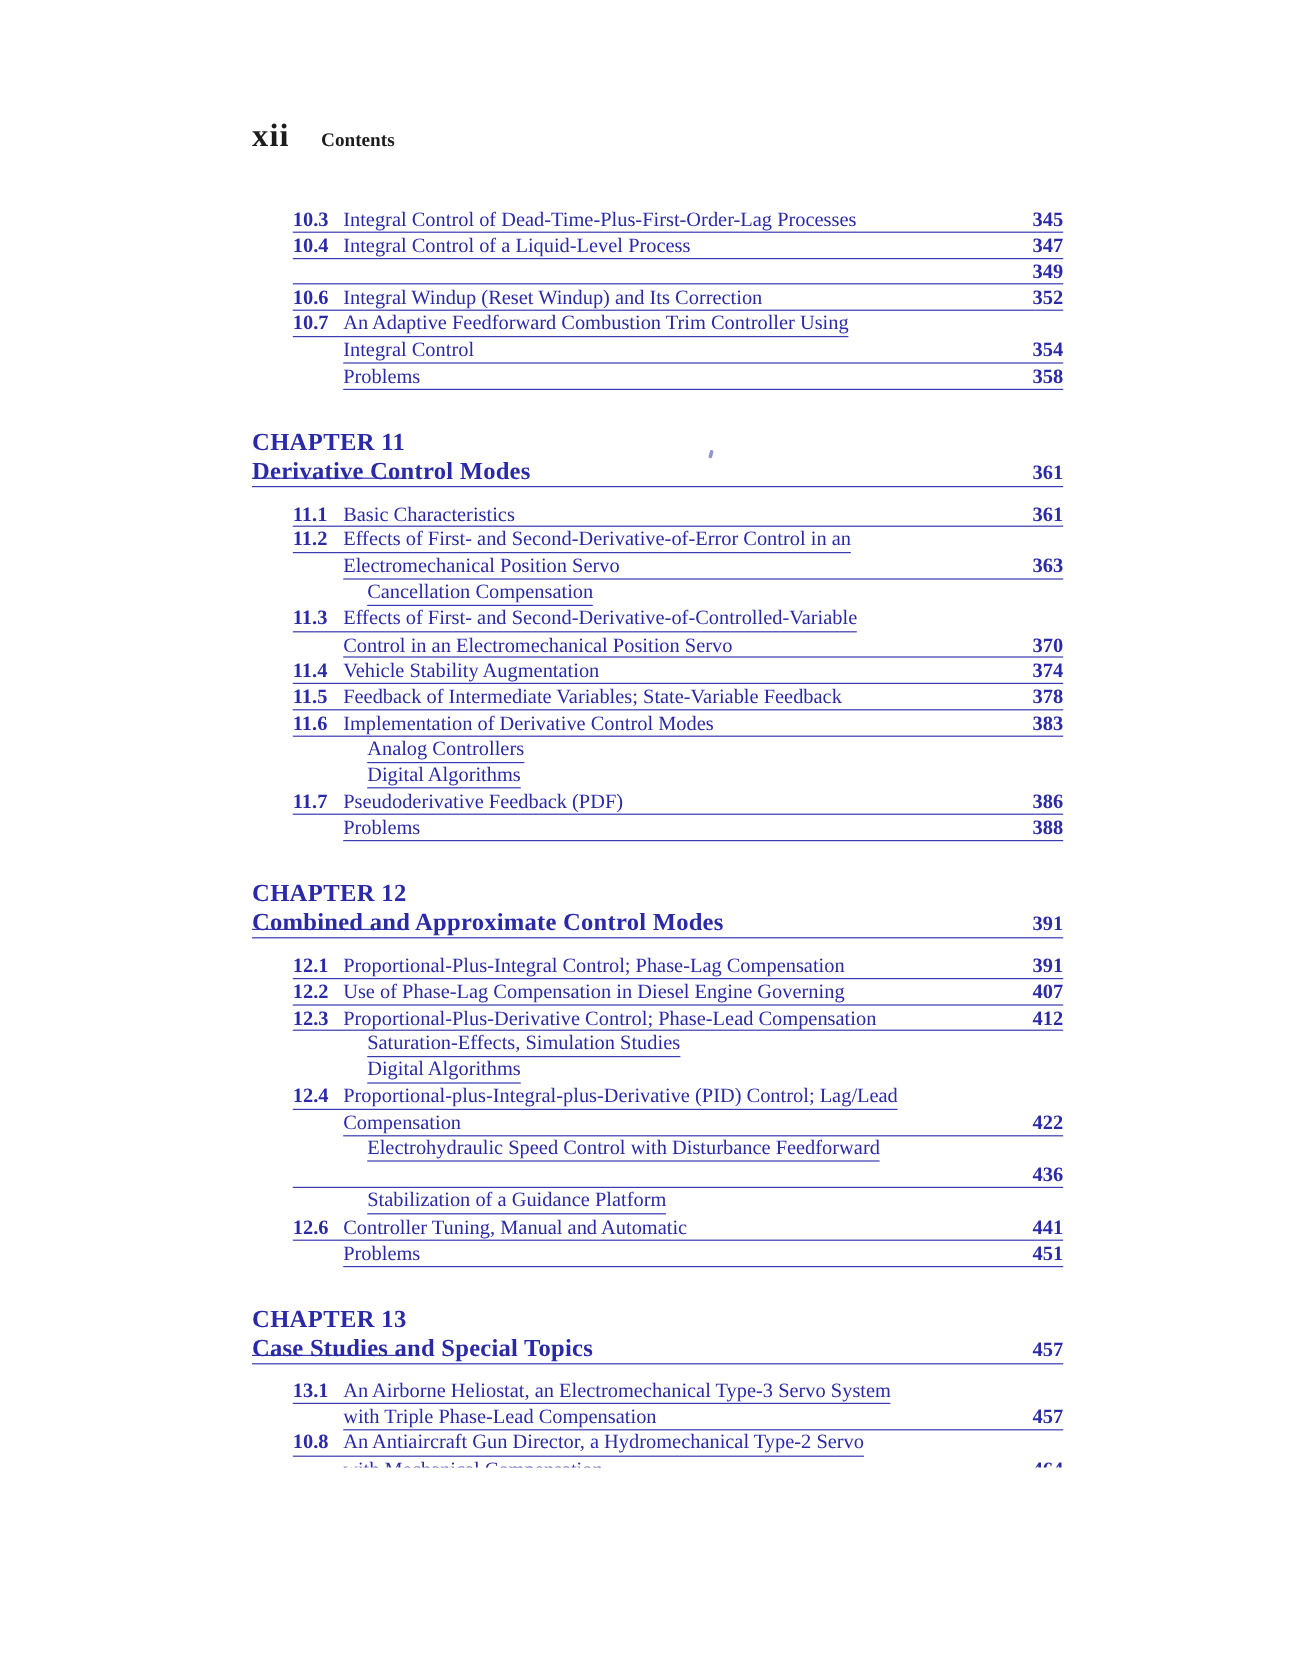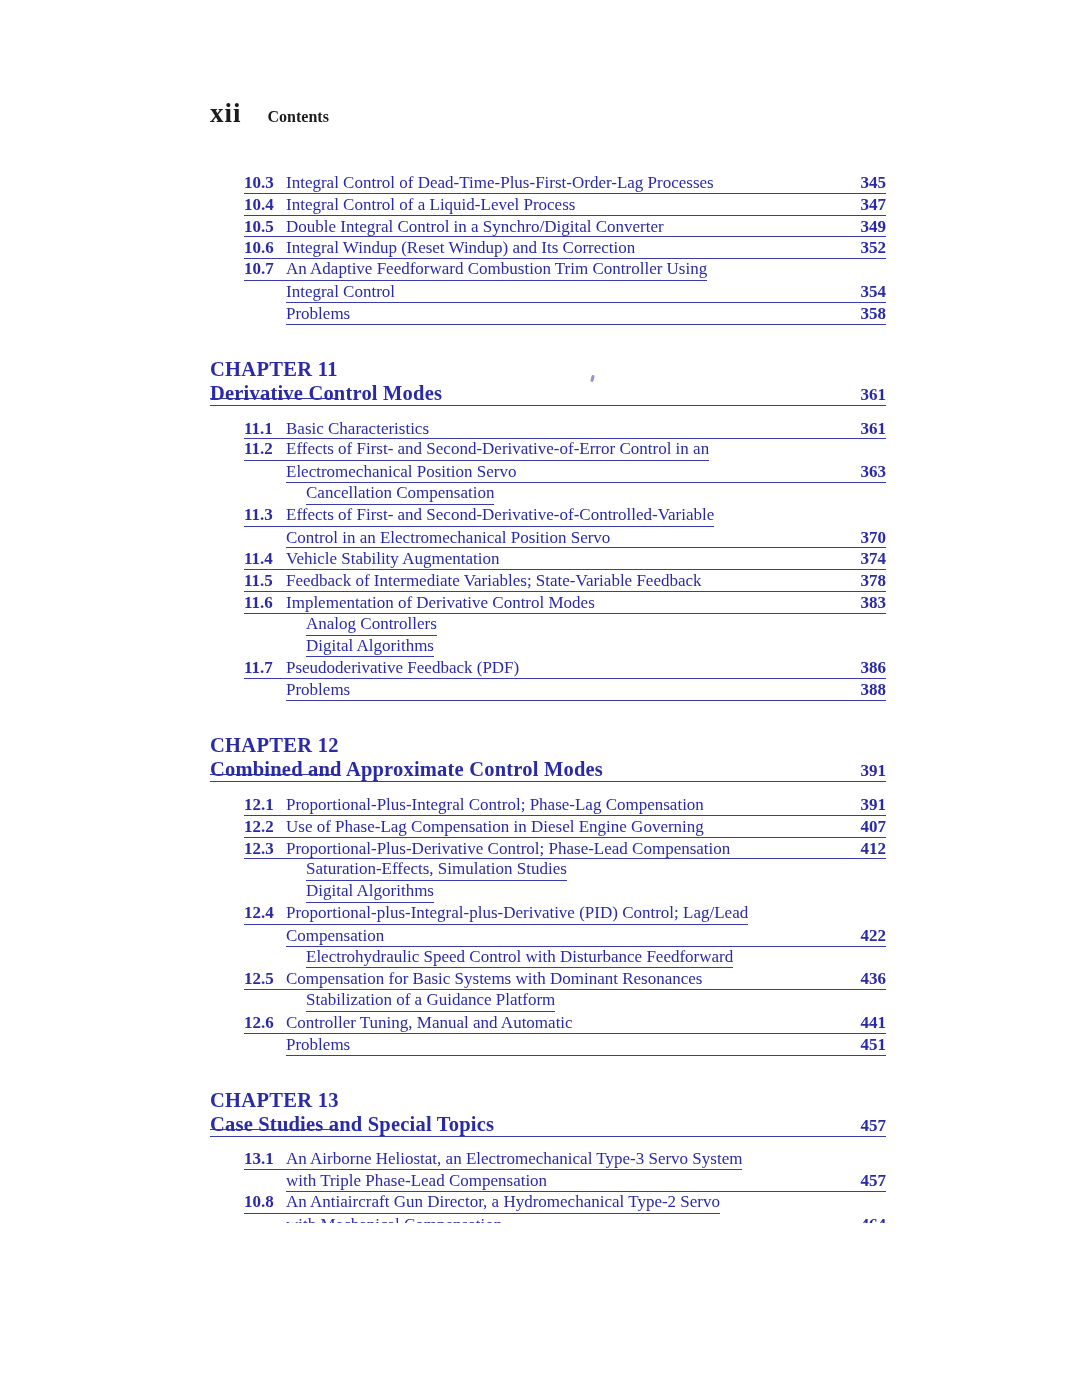--- a/index.html
+++ b/index.html
@@ -97,24 +97,20 @@
           </div>
           <div class="row i1 full">
             <span class="content">
               <span class="num">10.4</span>
               <span class="txt">Integral Control of a Liquid-Level Process</span>
             </span>
             <span class="fill"></span>
             <span class="pg">347</span>
           </div>
           <div class="row i1 full">
-            <span class="content">
-              <span class="num">10.5</span>
-              <span class="txt">Double Integral Control in a Synchro/Digital Converter</span>
-            </span>
             <span class="fill"></span>
             <span class="pg">349</span>
           </div>
           <div class="row i1 full">
             <span class="content">
               <span class="num">10.6</span>
               <span class="txt">Integral Windup (Reset Windup) and Its Correction</span>
             </span>
             <span class="fill"></span>
             <span class="pg">352</span>
@@ -293,24 +289,20 @@
             </span>
             <span class="fill"></span>
             <span class="pg">422</span>
           </div>
           <div class="row i3">
             <span class="content tw">
               <span class="txt">Electrohydraulic Speed Control with Disturbance Feedforward</span>
             </span>
           </div>
           <div class="row i1 full">
-            <span class="content">
-              <span class="num">12.5</span>
-              <span class="txt">Compensation for Basic Systems with Dominant Resonances</span>
-            </span>
             <span class="fill"></span>
             <span class="pg">436</span>
           </div>
           <div class="row i3">
             <span class="content tw">
               <span class="txt">Stabilization of a Guidance Platform</span>
             </span>
           </div>
           <div class="row i1 full">
             <span class="content">

